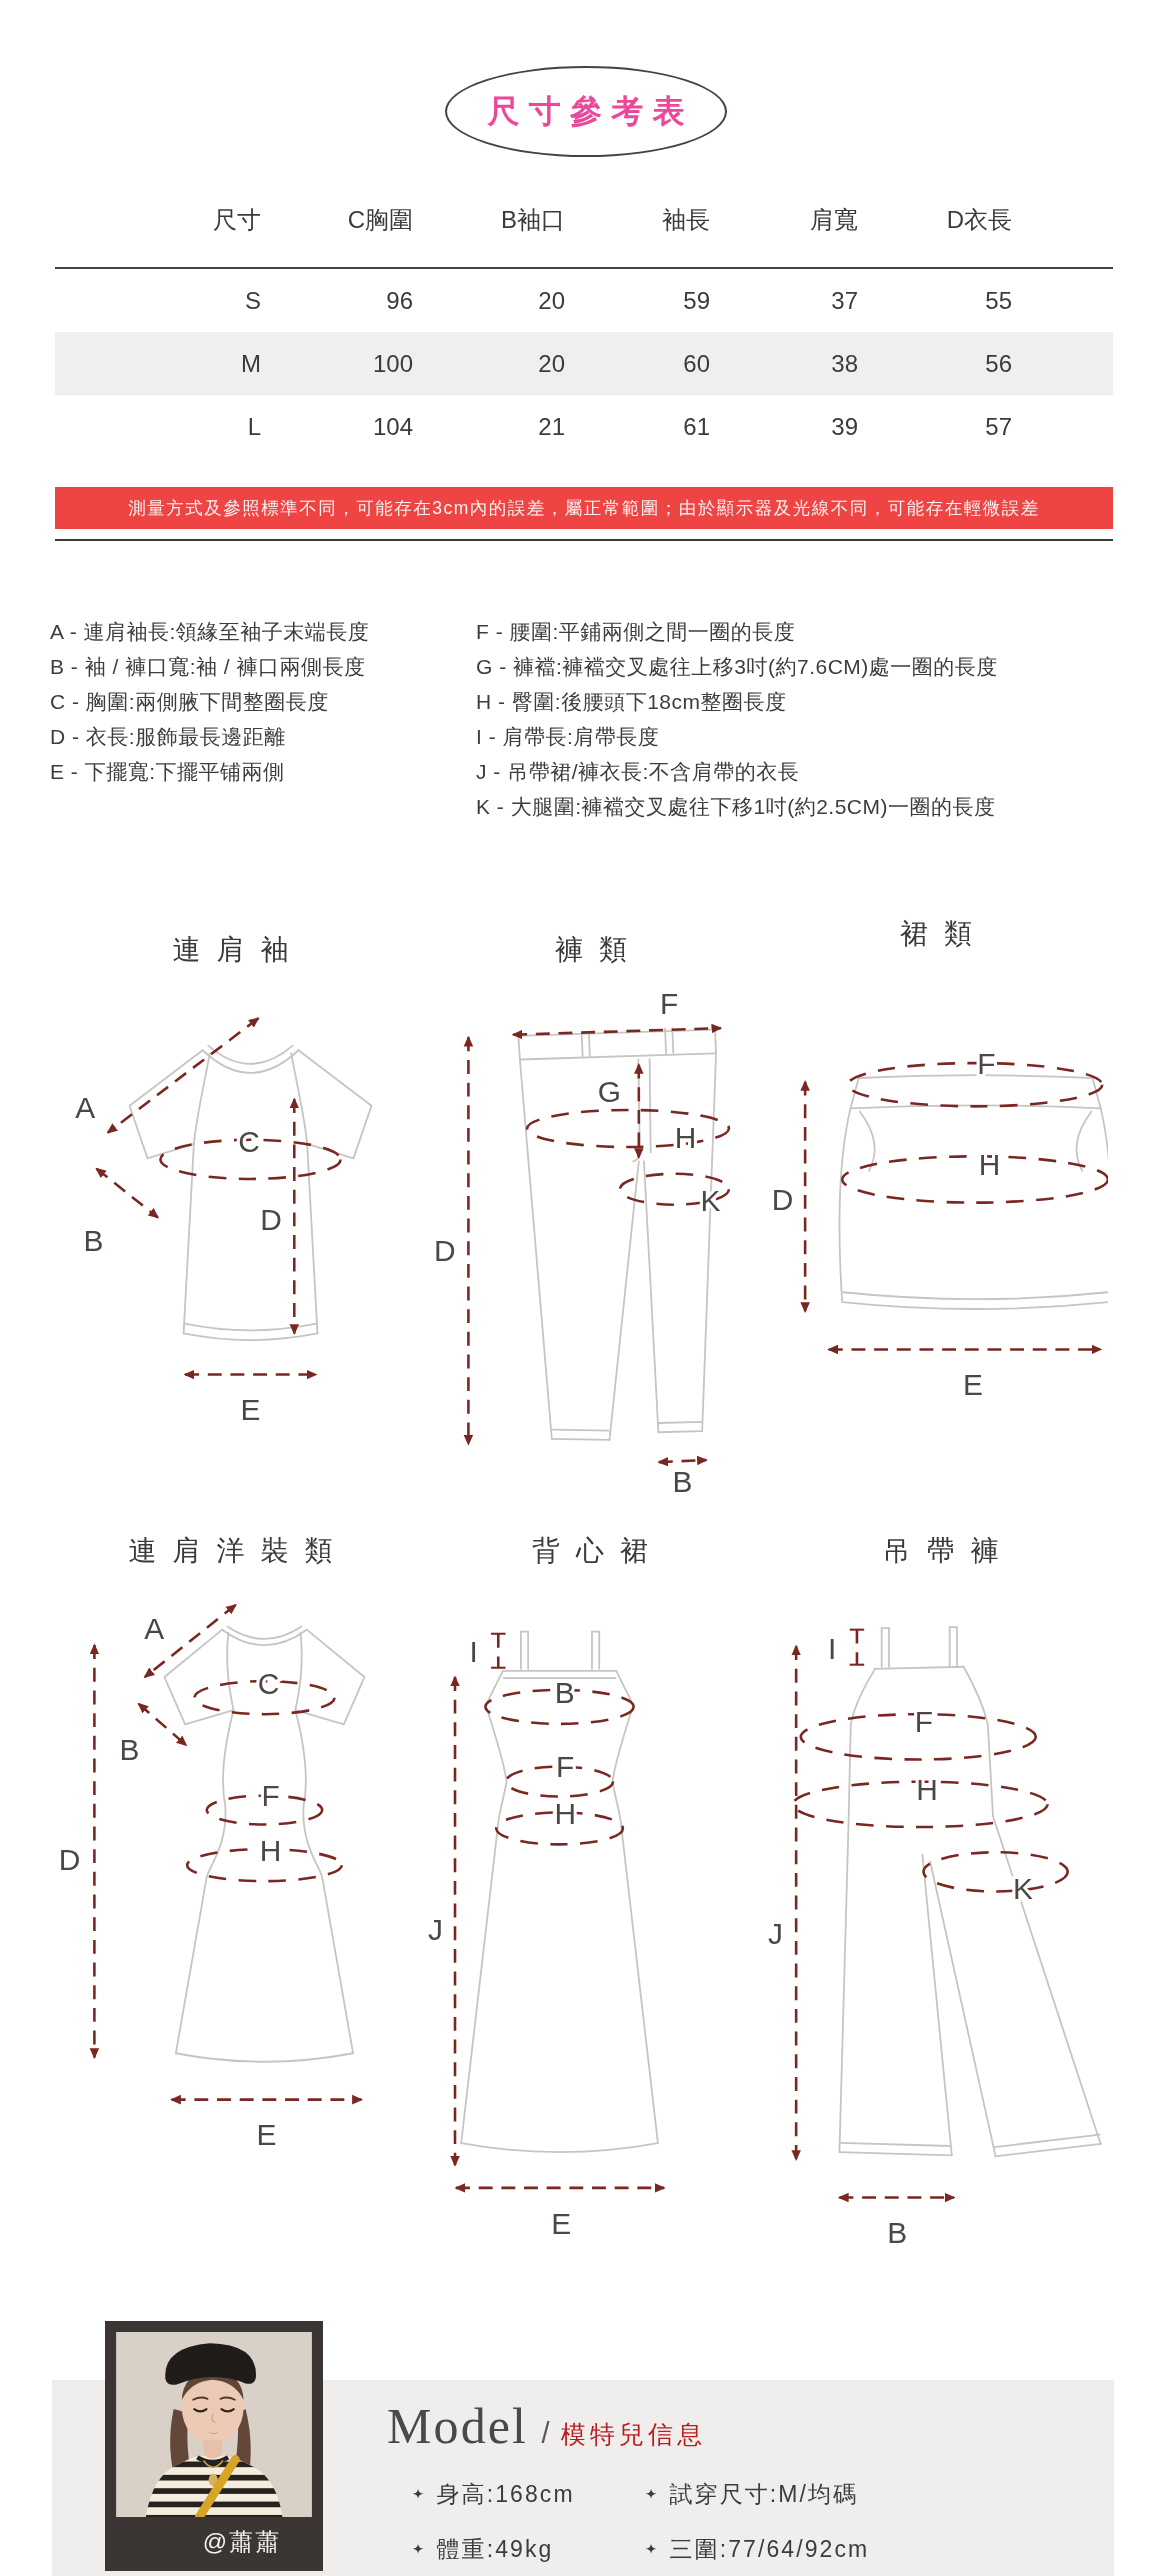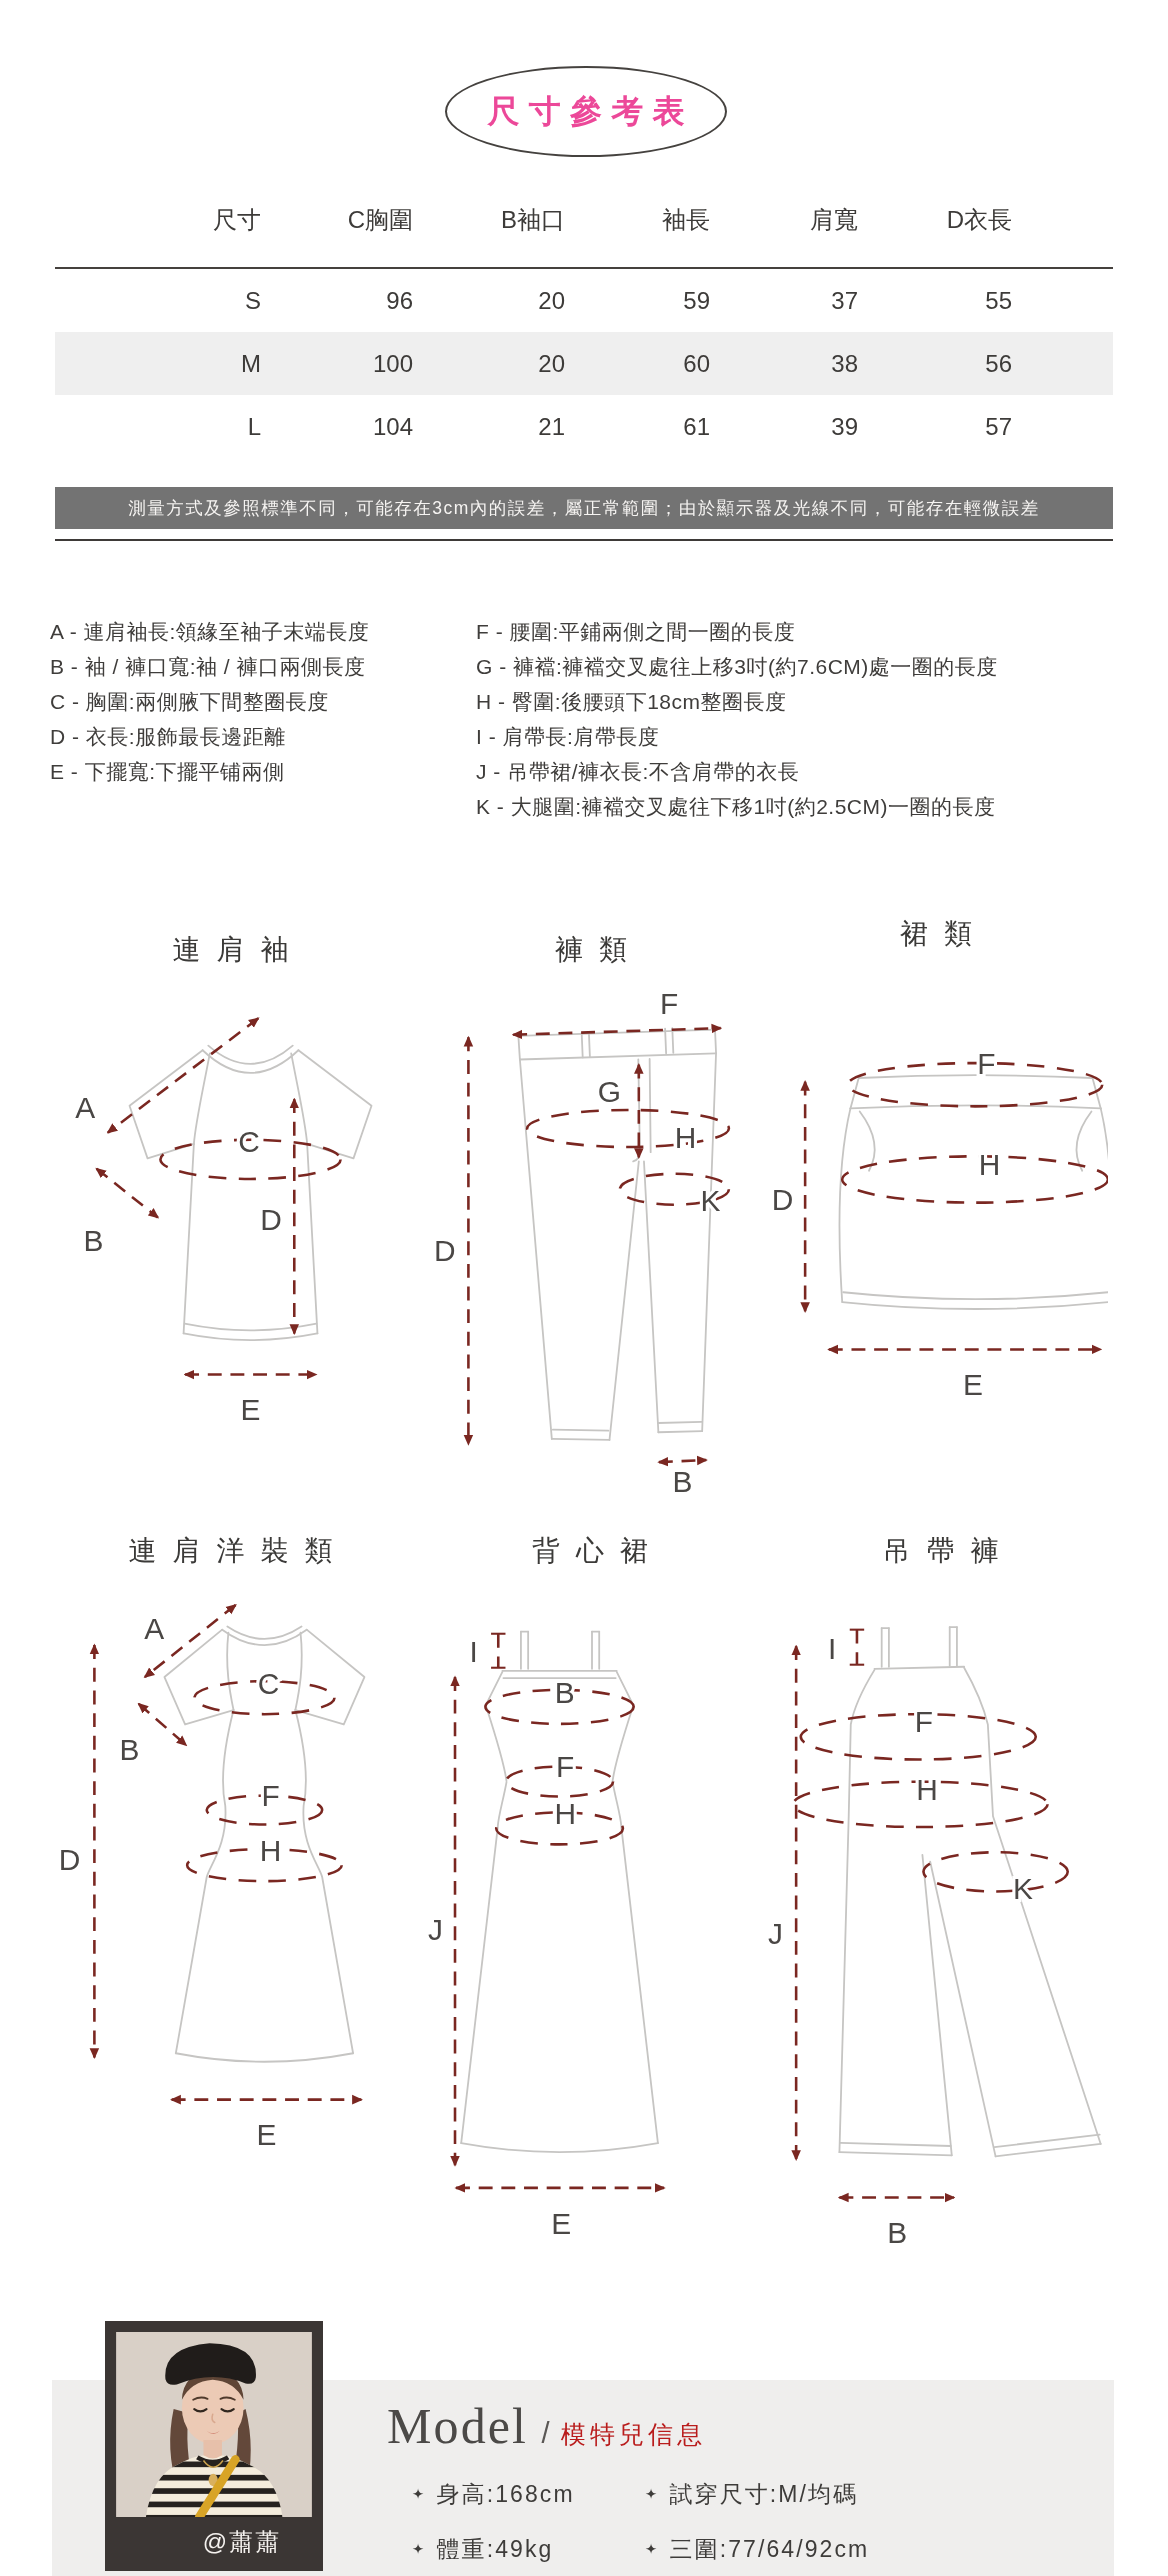--- a/index.html
+++ b/index.html
@@ -21,21 +21,21 @@
   .cols .c3{width:152px;}
   .cols .c4{width:145px;}
   .cols .c5{width:148px;}
   .cols .c6{width:255px;padding-right:101px;}
   .t-head{height:58px;line-height:58px;font-size:24px;color:#3d3b39;}
   .t-rule{height:1.5px;background:#45413e;margin-top:18px;}
   .t-row{height:63px;line-height:63px;font-size:24px;color:#3d3b39;}
   .t-row.alt{background:#efefef;}
 
   
-  .disclaimer{position:absolute;left:55px;top:487px;width:1058px;height:42px;background:#737373;
+  .disclaimer{position:absolute;left:55px;top:487px;width:1058px;height:42px;background:#ef4444;
               display:flex;align-items:center;justify-content:center;
               color:#f6f4f2;font-size:17.5px;letter-spacing:1.5px;}
   .disclaimer-line{position:absolute;left:55px;top:539px;width:1058px;height:2.1px;background:#3e3a38;}
 
   
   .legend{position:absolute;top:614px;font-size:21px;line-height:35px;letter-spacing:0.5px;color:#3f3d3b;}
   .legend.lft{left:50px;}
   .legend.rgt{left:476px;}
 
   

